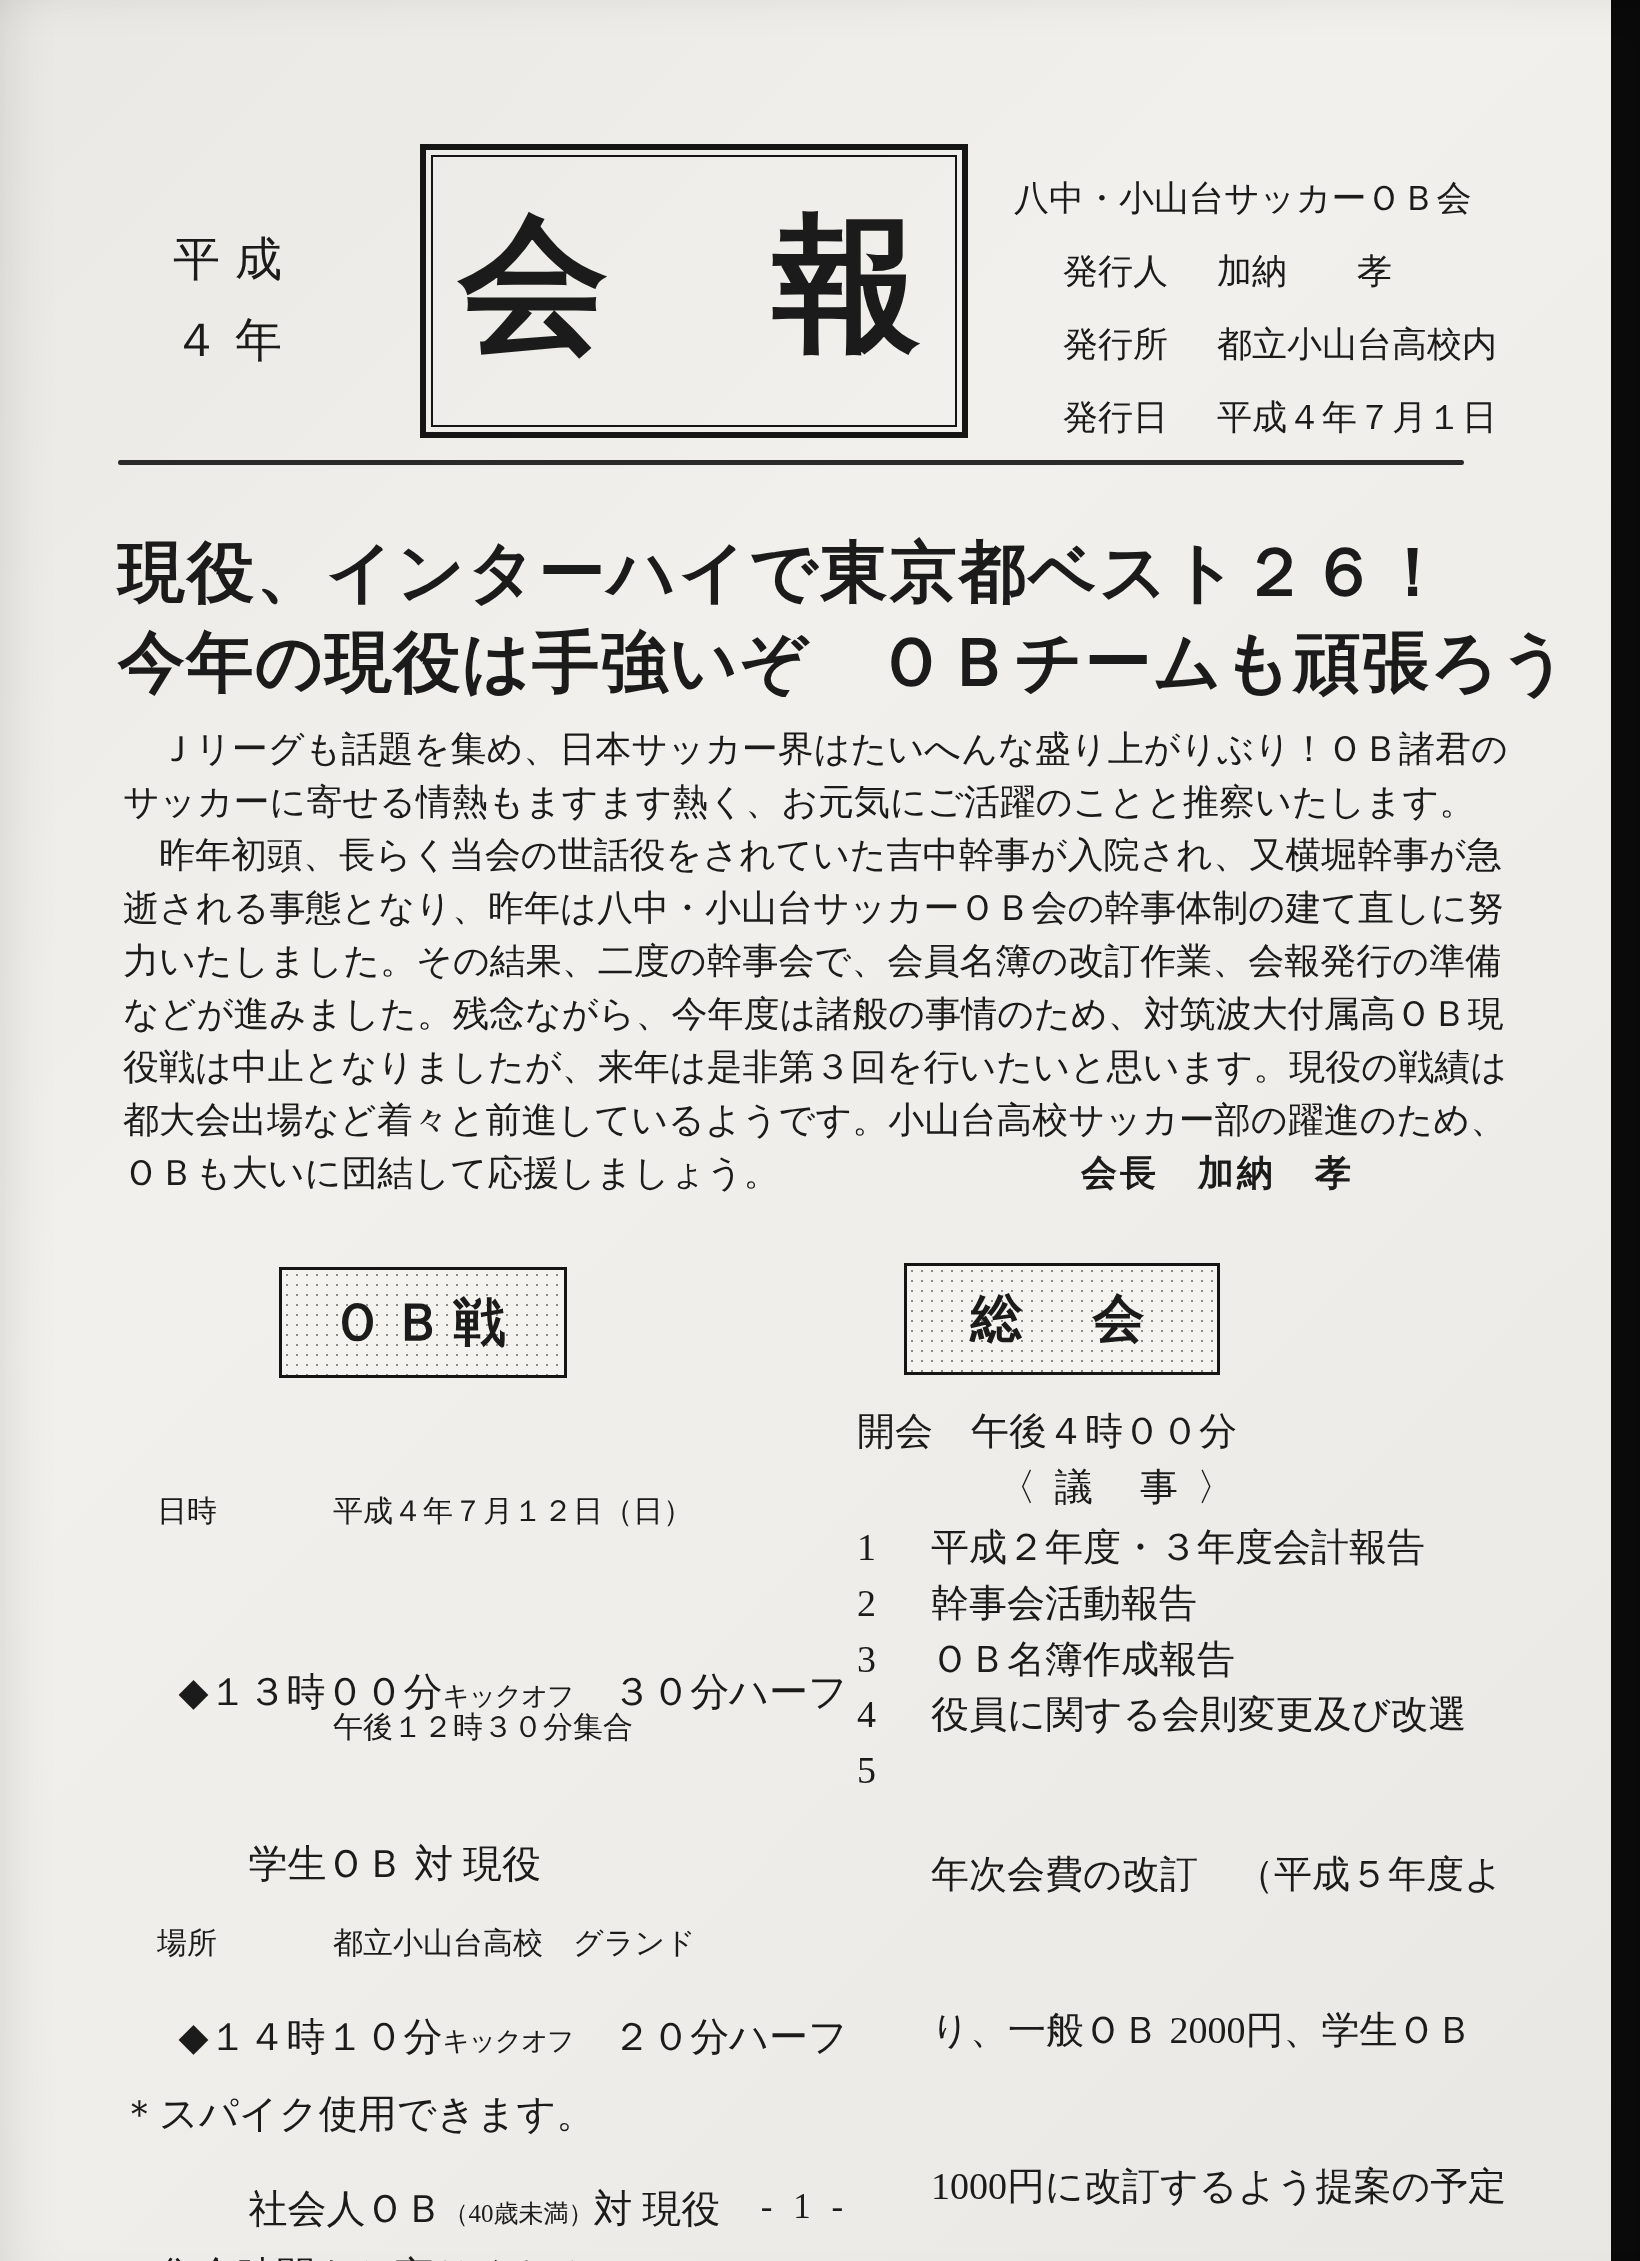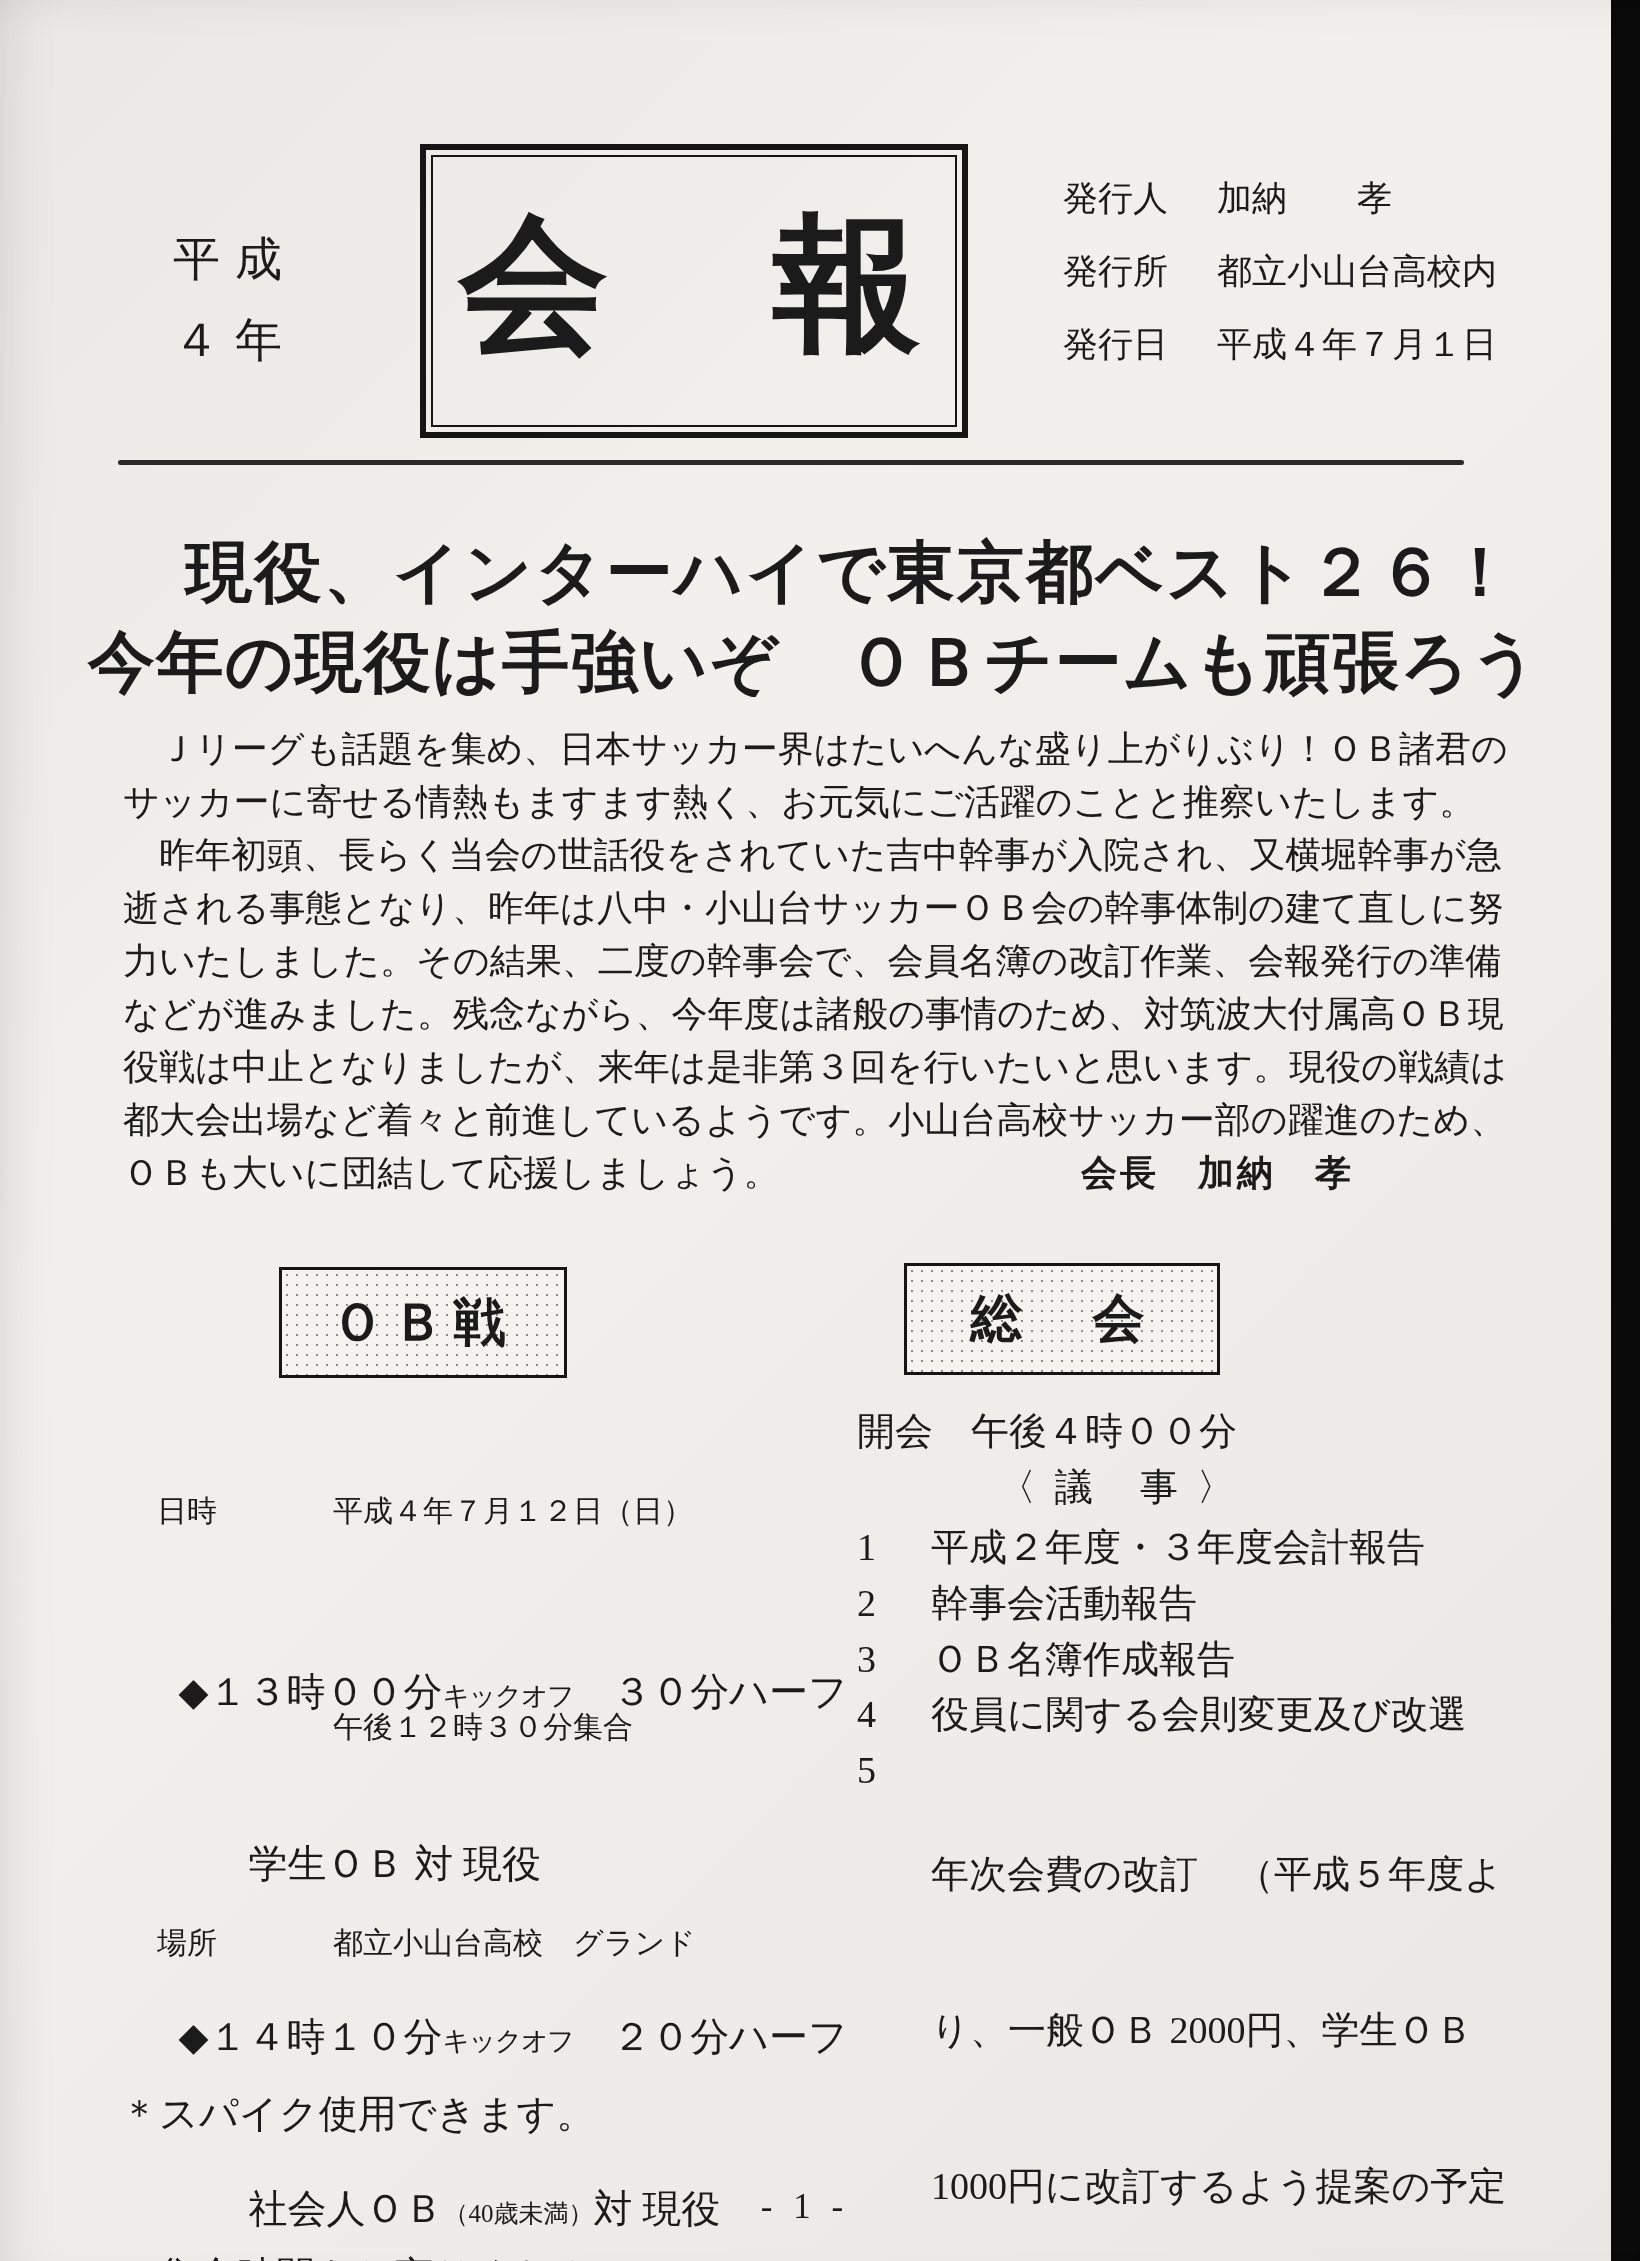--- a/index.html
+++ b/index.html
@@ -20,21 +20,21 @@
   
   .era{position:absolute;left:173px;top:219px;font-size:47px;line-height:81px;letter-spacing:15px;white-space:pre;}
   .masthead{position:absolute;left:420px;top:144px;width:536px;height:282px;border:6.8px solid #151515;background:transparent;}
   .masthead .inner{position:absolute;inset:5.3px;border:2.3px solid #151515;display:flex;align-items:center;justify-content:center;}
   .masthead .title{font-size:149px;font-weight:bold;letter-spacing:7.6px;white-space:pre;transform:translateY(-4.6px);}
   .pub{position:absolute;left:1014px;top:162px;font-size:35px;line-height:73px;white-space:nowrap;}
   .pub .lbl{display:inline-block;width:203px;text-align:center;}
   .rule{position:absolute;left:118px;top:460px;width:1346px;height:4.6px;background:#2a2a2a;border-radius:2.3px;}
 
   
-  .headline{position:absolute;left:88px;top:527px;width:1428px;text-align:right;font-weight:bold;}
+  .headline{position:absolute;left:118px;top:527px;width:1428px;text-align:left;font-weight:bold;}
   .headline .h1{font-size:67px;line-height:90px;letter-spacing:2.3px;white-space:pre;}
   .headline .h2{font-size:67px;line-height:90px;letter-spacing:1.5px;white-space:pre;}
 
   
   .body-text{position:absolute;left:123px;top:723px;width:1412px;font-size:36px;line-height:53px;}
   .body-text .ln{white-space:pre;height:53px;}
   .body-text .last{display:flex;white-space:pre;}
   .body-text .sig{margin-left:auto;margin-right:181px;font-weight:bold;letter-spacing:3px;}
 
   
@@ -81,20 +81,21 @@
   <div class="era">平成
 ４年</div>
 
   <div class="masthead">
     <div class="inner">
       <span class="title">会　報</span>
     </div>
   </div>
 
   <div class="pub">
+    <div>八中・小山台サッカーＯＢ会</div>
     <div>
       <span class="lbl">発行人</span><span>加納　　孝</span>
     </div>
     <div>
       <span class="lbl">発行所</span><span>都立小山台高校内</span>
     </div>
     <div>
       <span class="lbl">発行日</span><span>平成４年７月１日</span>
     </div>
   </div>

